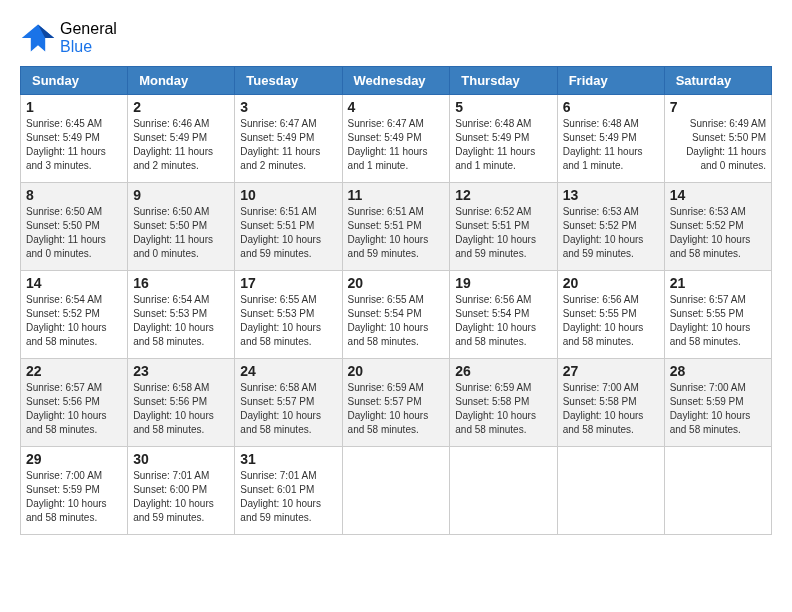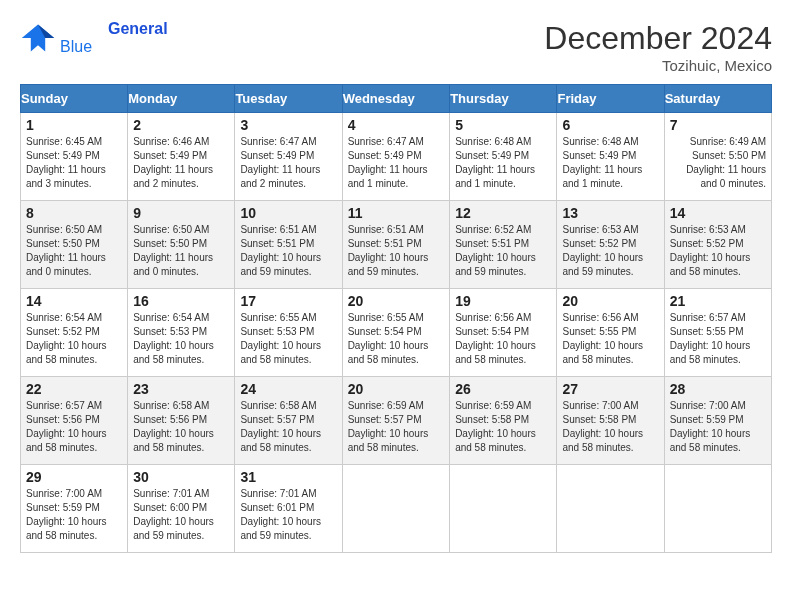--- a/index.html
+++ b/index.html
@@ -38,21 +38,21 @@
       color: #555;
     }
     .calendar {
       width: 100%;
       border-collapse: collapse;
       font-size: 11px;
     }
     .calendar th {
       background: #3a7ebf;
       color: #fff;
-      padding: 6px 0;
+      padding: 6px 11px;
       text-align: left;
       font-size: 13px;
       font-weight: bold;
       border: 1px solid #2a6aaf;
     }
     .calendar td {
       border: 1px solid #ccc;
       vertical-align: top;
       padding: 4px 5px;
       width: 108px;
@@ -81,27 +81,23 @@
 </head>
 <body>
 
 <div class="header">
   <div class="logo">
     <svg class="logo-bird" viewBox="0 0 40 40">
       <polygon points="20,5 38,20 28,20 28,35 20,28 12,35 12,20 2,20" fill="#1a73e8"></polygon>
       <polygon points="20,5 38,20 28,20" fill="#0d47a1"></polygon>
     </svg>
     <div>
-      <div style="font-size:16px;font-weight:bold;color:#1d4ed8;margin-left:48px;">General</div>
+      <div style="font-size:16px;font-weight:normal;color:#000000;">General</div>
       <div style="font-size:16px;font-weight:normal;color:#1a73e8;">Blue</div>
     </div>
-  </div>
-  <div class="title-block">
-    <div class="month-title">December 2024</div>
-    <div class="location">Tozihuic, Mexico</div>
   </div>
 </div>
 
 <table class="calendar">
   <thead>
     <tr>
     <th>Sunday</th>
         <th>Monday</th>
         <th>Tuesday</th>
         <th>Wednesday</th>

